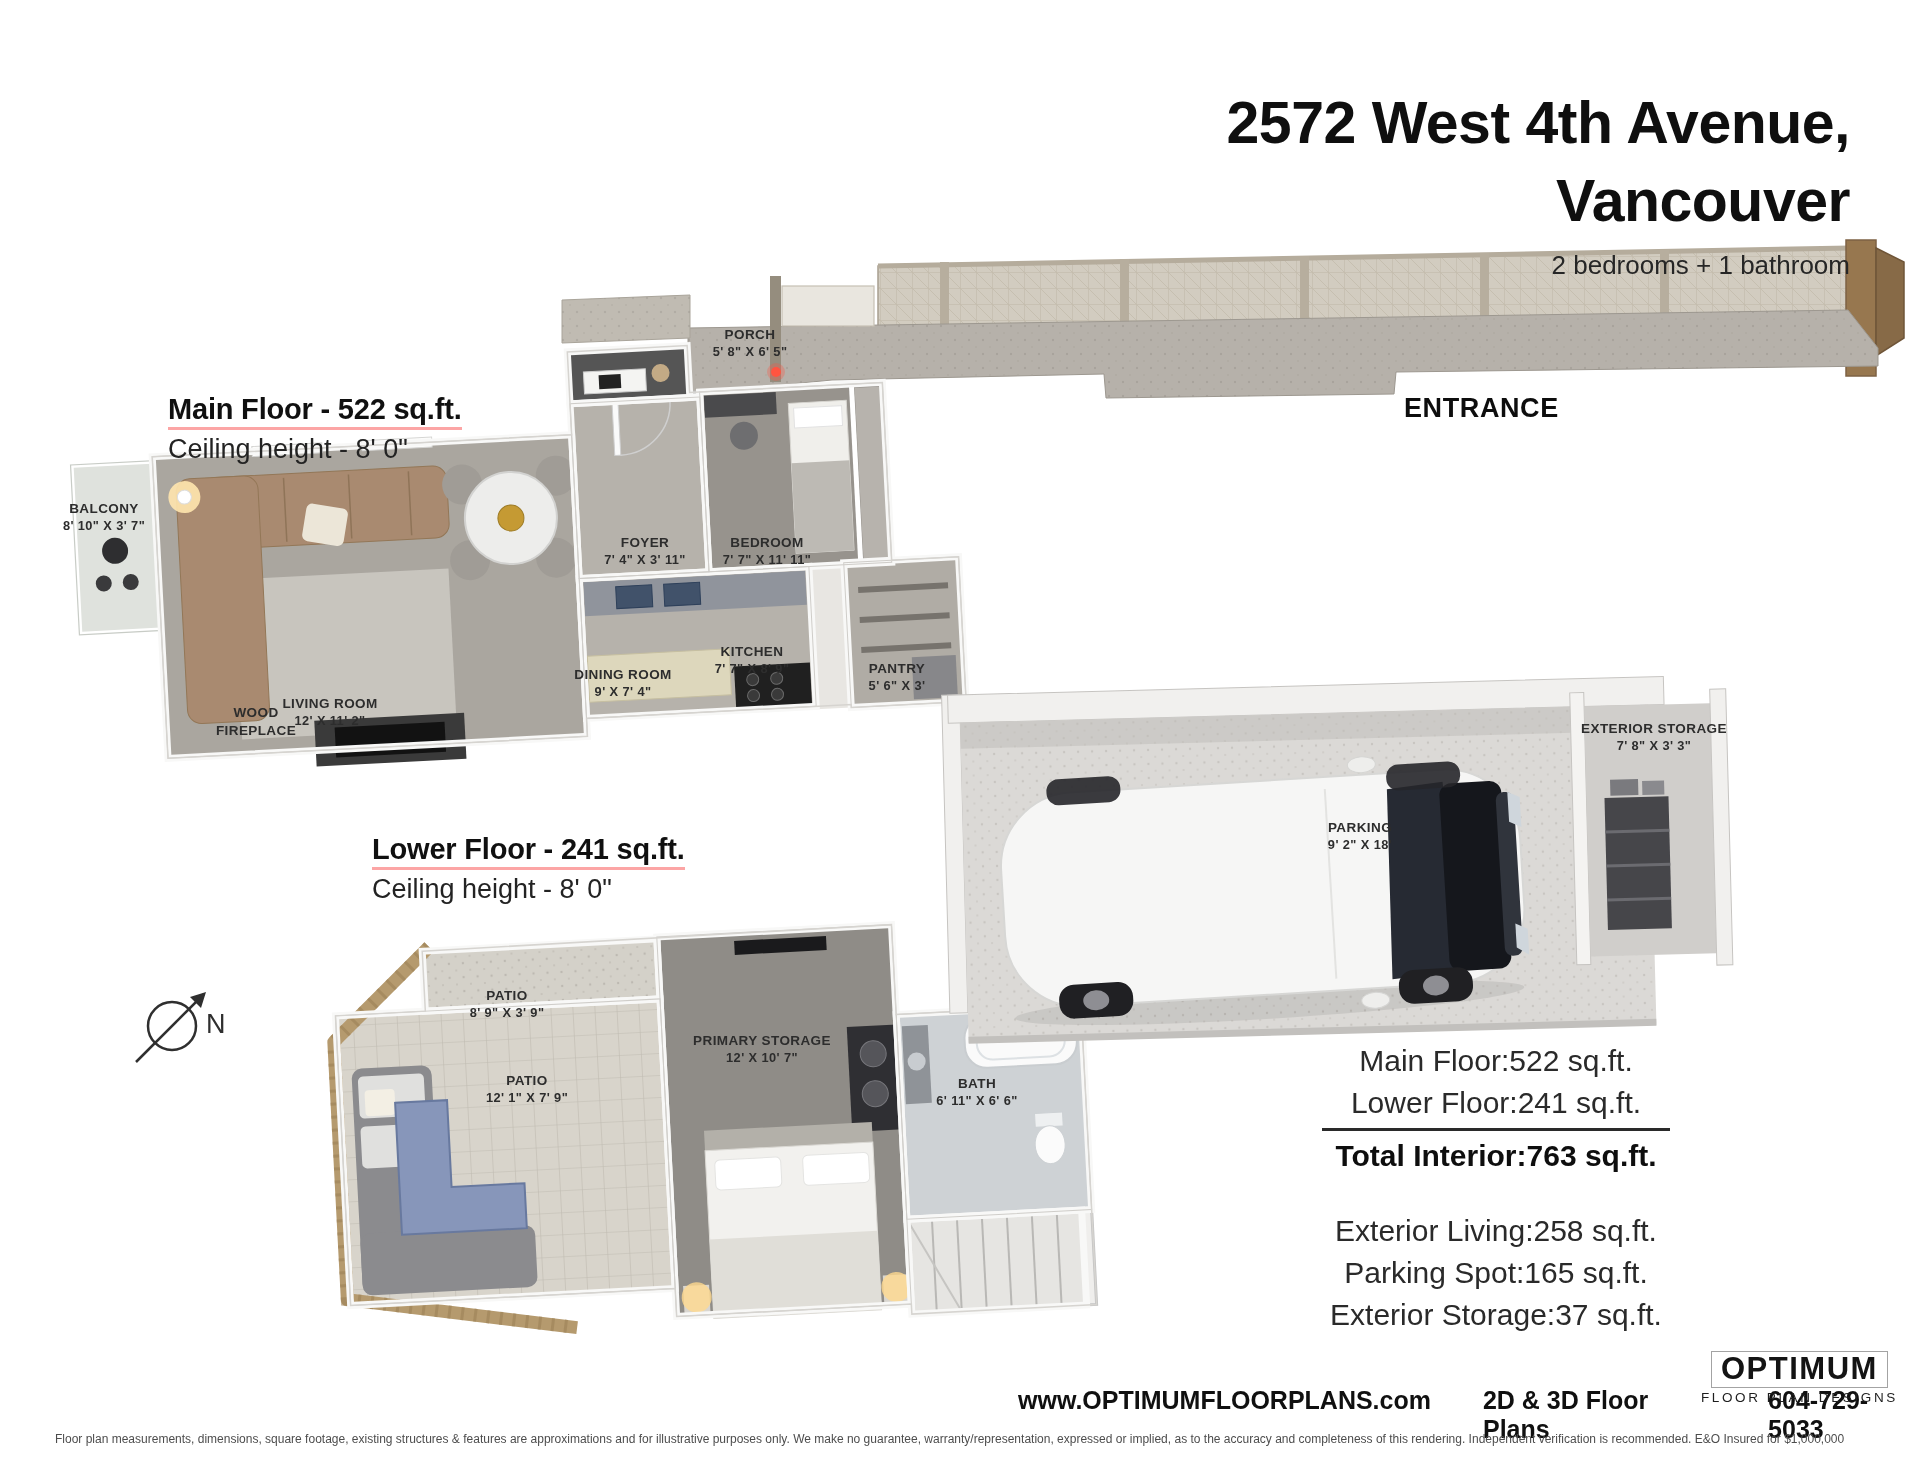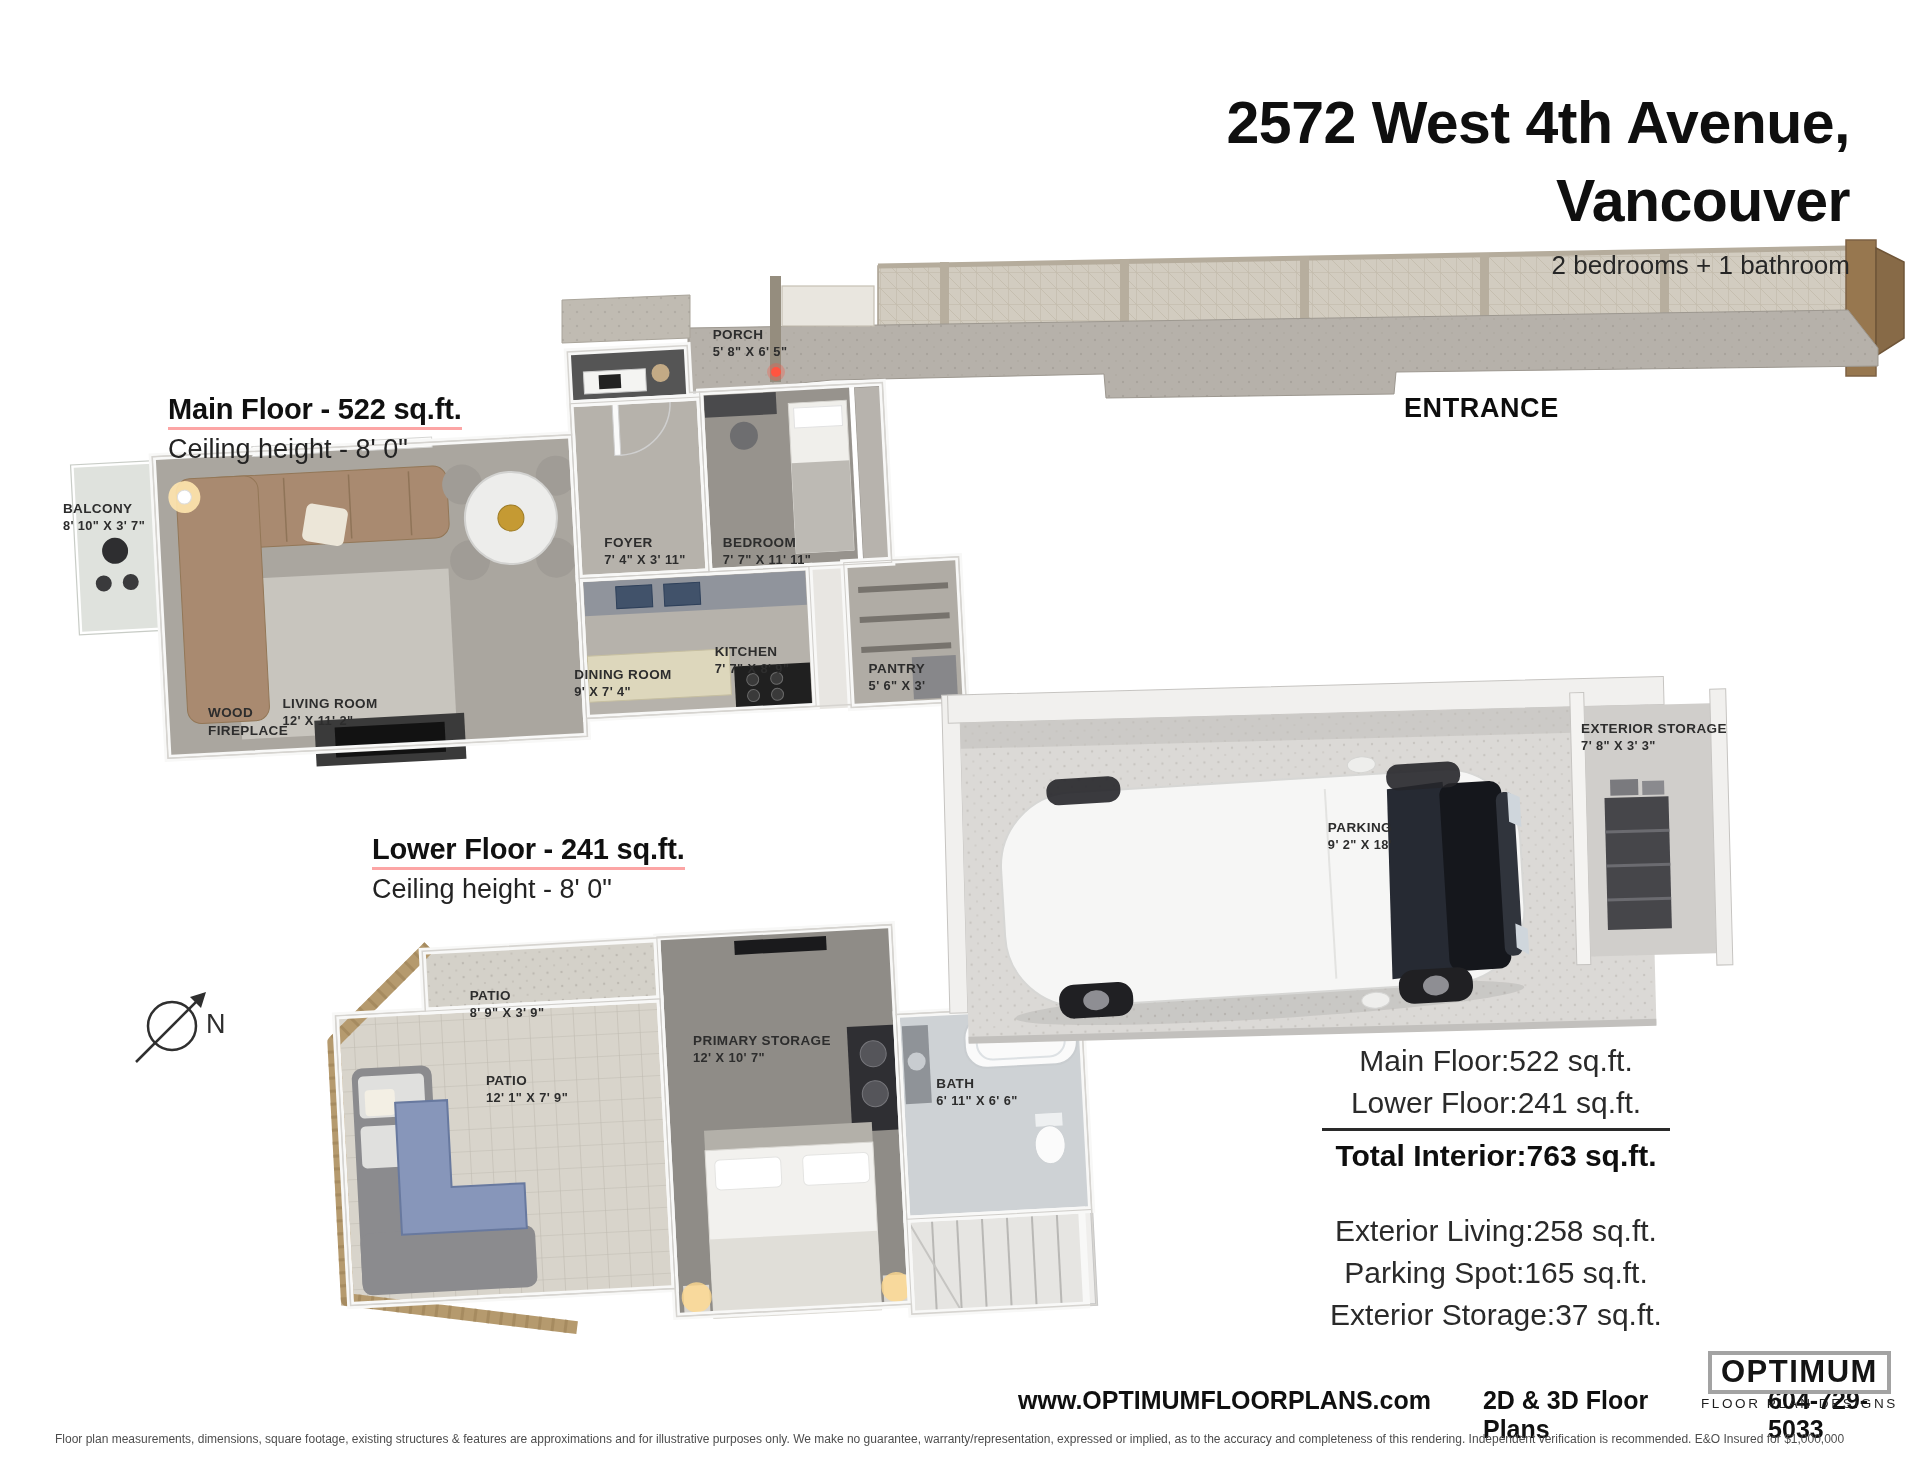--- a/index.html
+++ b/index.html
@@ -1,20 +1,20 @@
 <!DOCTYPE html>
 <html><head>
 <meta charset="utf-8">
 <style>
   html,body{margin:0;padding:0;background:#ffffff;}
   body{width:1920px;height:1484px;position:relative;font-family:"Liberation Sans",sans-serif;overflow:hidden;}
   #page{position:absolute;inset:0;width:1920px;height:1484px;}
   svg.plan-art{position:absolute;left:0;top:0;z-index:1;}
 
-  .room-label{position:absolute;transform:translate(-50%,-50%);font-weight:700;
+  .room-label{position:absolute;transform:translate(-50%,-50%);text-align:center;font-weight:700;
     color:#2d2d2d;font-size:13.5px;letter-spacing:.03em;line-height:1.3;white-space:nowrap;z-index:5;}
   .room-label .dims{font-size:12.8px;}
   .room-label.wrap .nm{white-space:normal;display:block;width:96px;}
 
   .section-head{position:absolute;z-index:5;}
   .section-head .t{font-size:29px;font-weight:700;color:#101010;border-bottom:3px solid #fca5a5;
     display:inline-block;padding-bottom:1px;letter-spacing:-.2px;line-height:1.1;}
   .section-head .c{font-size:27px;color:#232323;margin-top:4px;}
 
   .title{position:absolute;top:84px;right:70px;text-align:right;z-index:5;}
@@ -25,21 +25,21 @@
   .compass-n{position:absolute;left:206px;top:1009px;font-size:27px;color:#2f2f2f;z-index:5;font-weight:400;}
 
   .summary{position:absolute;left:1322px;top:1044px;width:348px;z-index:5;font-size:30px;color:#2a2a2a;}
   .summary .row{display:flex;justify-content:center;margin-bottom:9px;line-height:1.1;}
   .summary .rule{border-top:3px solid #2a2a2a;margin:2px 0 8px;}
   .summary .total{font-weight:700;color:#0e0e0e;}
   .summary .gap{height:33px;}
 
   .footerbar{position:absolute;left:1018px;top:1386px;display:flex;gap:52px;font-size:25px;font-weight:700;color:#101010;z-index:5;}
   .logo{position:absolute;left:1701px;top:1351px;text-align:center;z-index:5;}
-  .logo .box{display:inline-block;border:4px solid #a3a3a3;padding:0 9px;font-size:31px;font-weight:700;
+  .logo .box{display:inline-block;border:1px solid #a3a3a3;padding:0 9px;font-size:31px;font-weight:700;
     letter-spacing:1.5px;color:#141414;line-height:1.12;}
   .logo .sub{font-size:13.5px;letter-spacing:2.6px;color:#1e1e1e;margin-top:2px;font-weight:400;}
   .disclaimer{position:absolute;left:55px;top:1432px;font-size:12px;color:#4d4d4d;white-space:nowrap;z-index:5;letter-spacing:0;}
 </style>
 </head>
 <body>
 
 <div id="page">
 
 <svg class="plan-art" width="1920" height="1484" viewBox="0 0 1920 1484">

